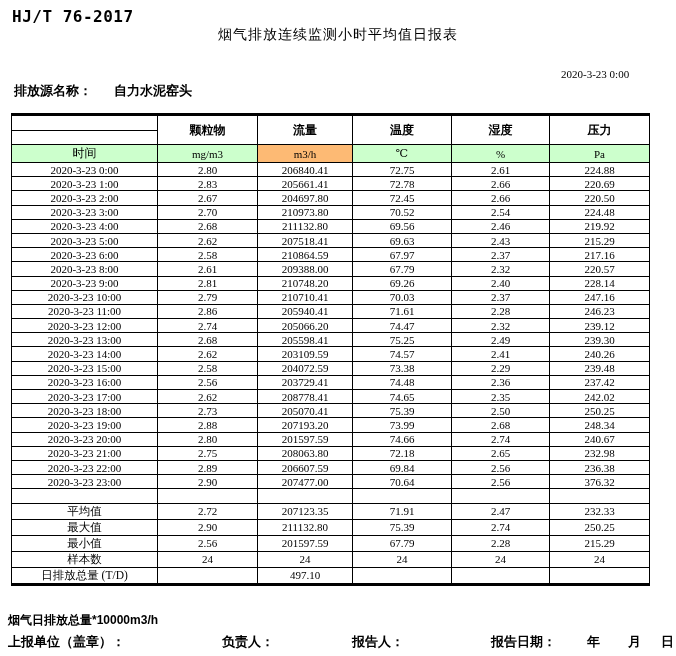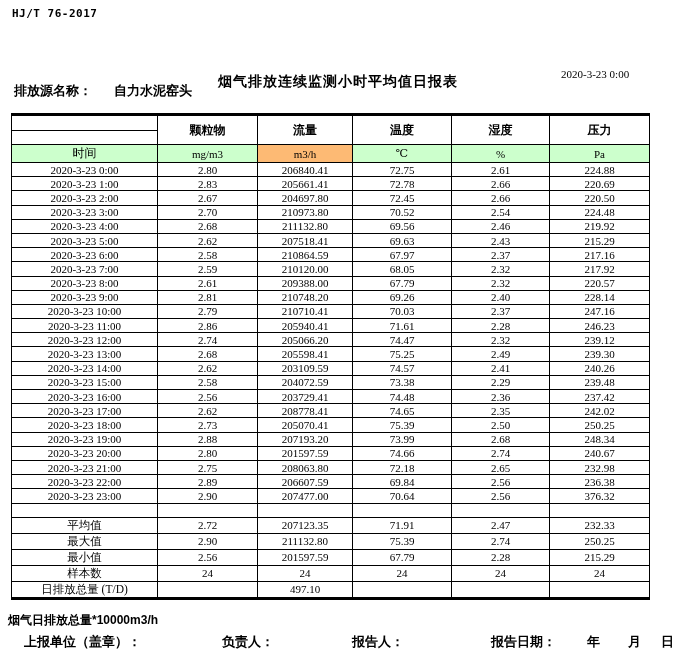--- a/index.html
+++ b/index.html
@@ -3,26 +3,26 @@
 <meta charset="utf-8">
 <style>
   html,body{margin:0;padding:0;}
   body{
     width:676px;height:656px;background:#ffffff;color:#000;
     font-family:"Liberation Sans","DejaVu Sans",sans-serif;
     position:relative;overflow:hidden;
   }
   .std-code{
     position:absolute;left:12px;top:7px;
-    font-weight:bold;font-size:11px;letter-spacing:.5px;
+    font-weight:bold;font-size:16px;letter-spacing:.5px;
     font-family:"DejaVu Sans Mono","Liberation Mono",monospace;
   }
   .title{
     position:absolute;top:26px;left:0;width:100%;text-align:center;
-    font-weight:bold;font-size:14px;letter-spacing:1px;margin-top:47px;
+    font-weight:normal;font-size:14px;letter-spacing:1px;
   }
   .source-line{position:absolute;left:14px;top:66px;font-weight:bold;font-size:13px;margin-top:16px;}
   .source-line .src-name{margin-left:22px;}
   .report-date{position:absolute;left:561px;top:68px;font-size:11px;font-family:"Liberation Serif","DejaVu Serif",serif;}
 
   table.report{
     position:absolute;left:11px;top:113px;width:638px;
     border-collapse:collapse;table-layout:fixed;
     border-left:1px solid #000;border-right:1px solid #000;
     border-top:3px solid #000;border-bottom:3px solid #000;border-radius:18px;
@@ -39,21 +39,21 @@
   tr.units-row td:first-child{font-size:12px;}
   tbody td{
     height:13.2px;font-size:11px;
     font-family:"Liberation Serif","DejaVu Serif",serif;
   }
   tr.summary-row td:first-child{font-size:11.5px;}
 
   .footnote{position:absolute;left:8px;top:612px;font-weight:bold;font-size:12px;}
   .sign-row{position:absolute;top:633px;left:0;width:100%;height:18px;font-weight:bold;font-size:13px;}
   .sign-row span{position:absolute;top:0;}
-  .lbl-unit{left:24px;font-family:Liberation Serif, serif;}
+  .lbl-unit{left:8px;font-family:Liberation Serif, serif;}
   .lbl-resp{left:222px;}
   .lbl-reporter{left:352px;}
   .lbl-rptdate{left:491px;text-align:right;}
   .lbl-year{left:587px;}
   .lbl-month{left:628px;}
   .lbl-day{left:661px;}
 </style>
 </head>
 <body>
 
@@ -146,28 +146,20 @@
       </tr>
       <tr>
         <td>2020-3-23  6:00</td>
         <td>2.58</td>
         <td>210864.59</td>
         <td>67.97</td>
         <td>2.37</td>
         <td>217.16</td>
       </tr>
       <tr>
-        <td>2020-3-23  7:00</td>
-        <td>2.59</td>
-        <td>210120.00</td>
-        <td>68.05</td>
-        <td>2.32</td>
-        <td>217.92</td>
-      </tr>
-      <tr>
         <td>2020-3-23  8:00</td>
         <td>2.61</td>
         <td>209388.00</td>
         <td>67.79</td>
         <td>2.32</td>
         <td>220.57</td>
       </tr>
       <tr>
         <td>2020-3-23  9:00</td>
         <td>2.81</td>

